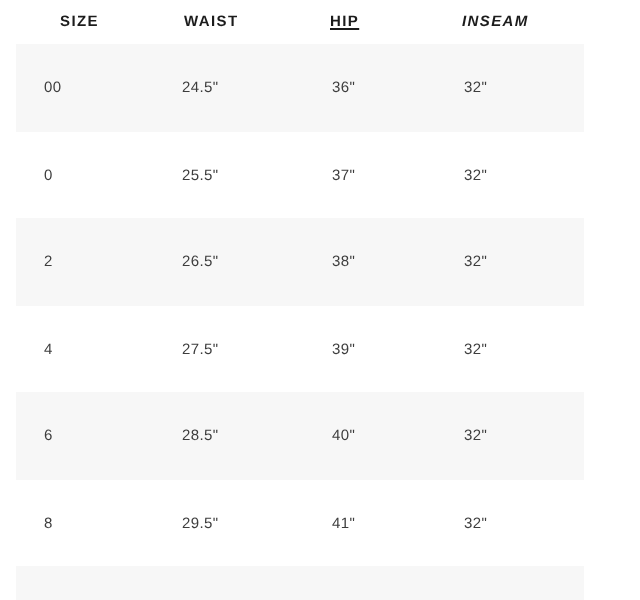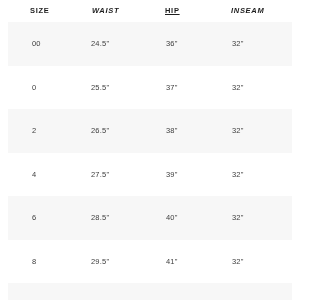--- a/index.html
+++ b/index.html
@@ -44,21 +44,21 @@
     text-align: left;
     vertical-align: middle;
     font-size: 7.5px;
     font-weight: bold;
     letter-spacing: 0.7px;
     color: #1c1c1c;
     height: 22px;
     line-height: 22px;
   }
   th.h-size   { padding-left: 30px; }
-  th.h-waist  { padding-left: 30px; font-style: italic; }
+  th.h-waist  { padding-left: 30px; }
   th.h-hip    { padding-left: 29px; text-decoration: underline; }
   th.h-inseam { padding-left: 28px; font-style: italic; }
 
   
   tbody tr.data-row {
     height: 43.5px;
   }
   tbody tr.band-on  { background: #f7f7f7; }
   tbody tr.band-off { background: #ffffff; }
 
@@ -66,21 +66,21 @@
     padding: 0;
     margin: 0;
     text-align: left;
     vertical-align: middle;
     font-size: 7.5px;
     font-weight: normal;
     letter-spacing: 0.2px;
     color: #3d3d3d;
     height: 43.5px;
   }
-  td.d-size   { padding-left: 32px; }
+  td.d-size   { padding-left: 22px; }
   td.d-waist  { padding-left: 29px; }
   td.d-hip    { padding-left: 30px; }
   td.d-inseam { padding-left: 29px; }
 
   
   .band-mask-left,
   .band-mask-right {
     position: absolute;
     top: 0;
     height: 300px;

